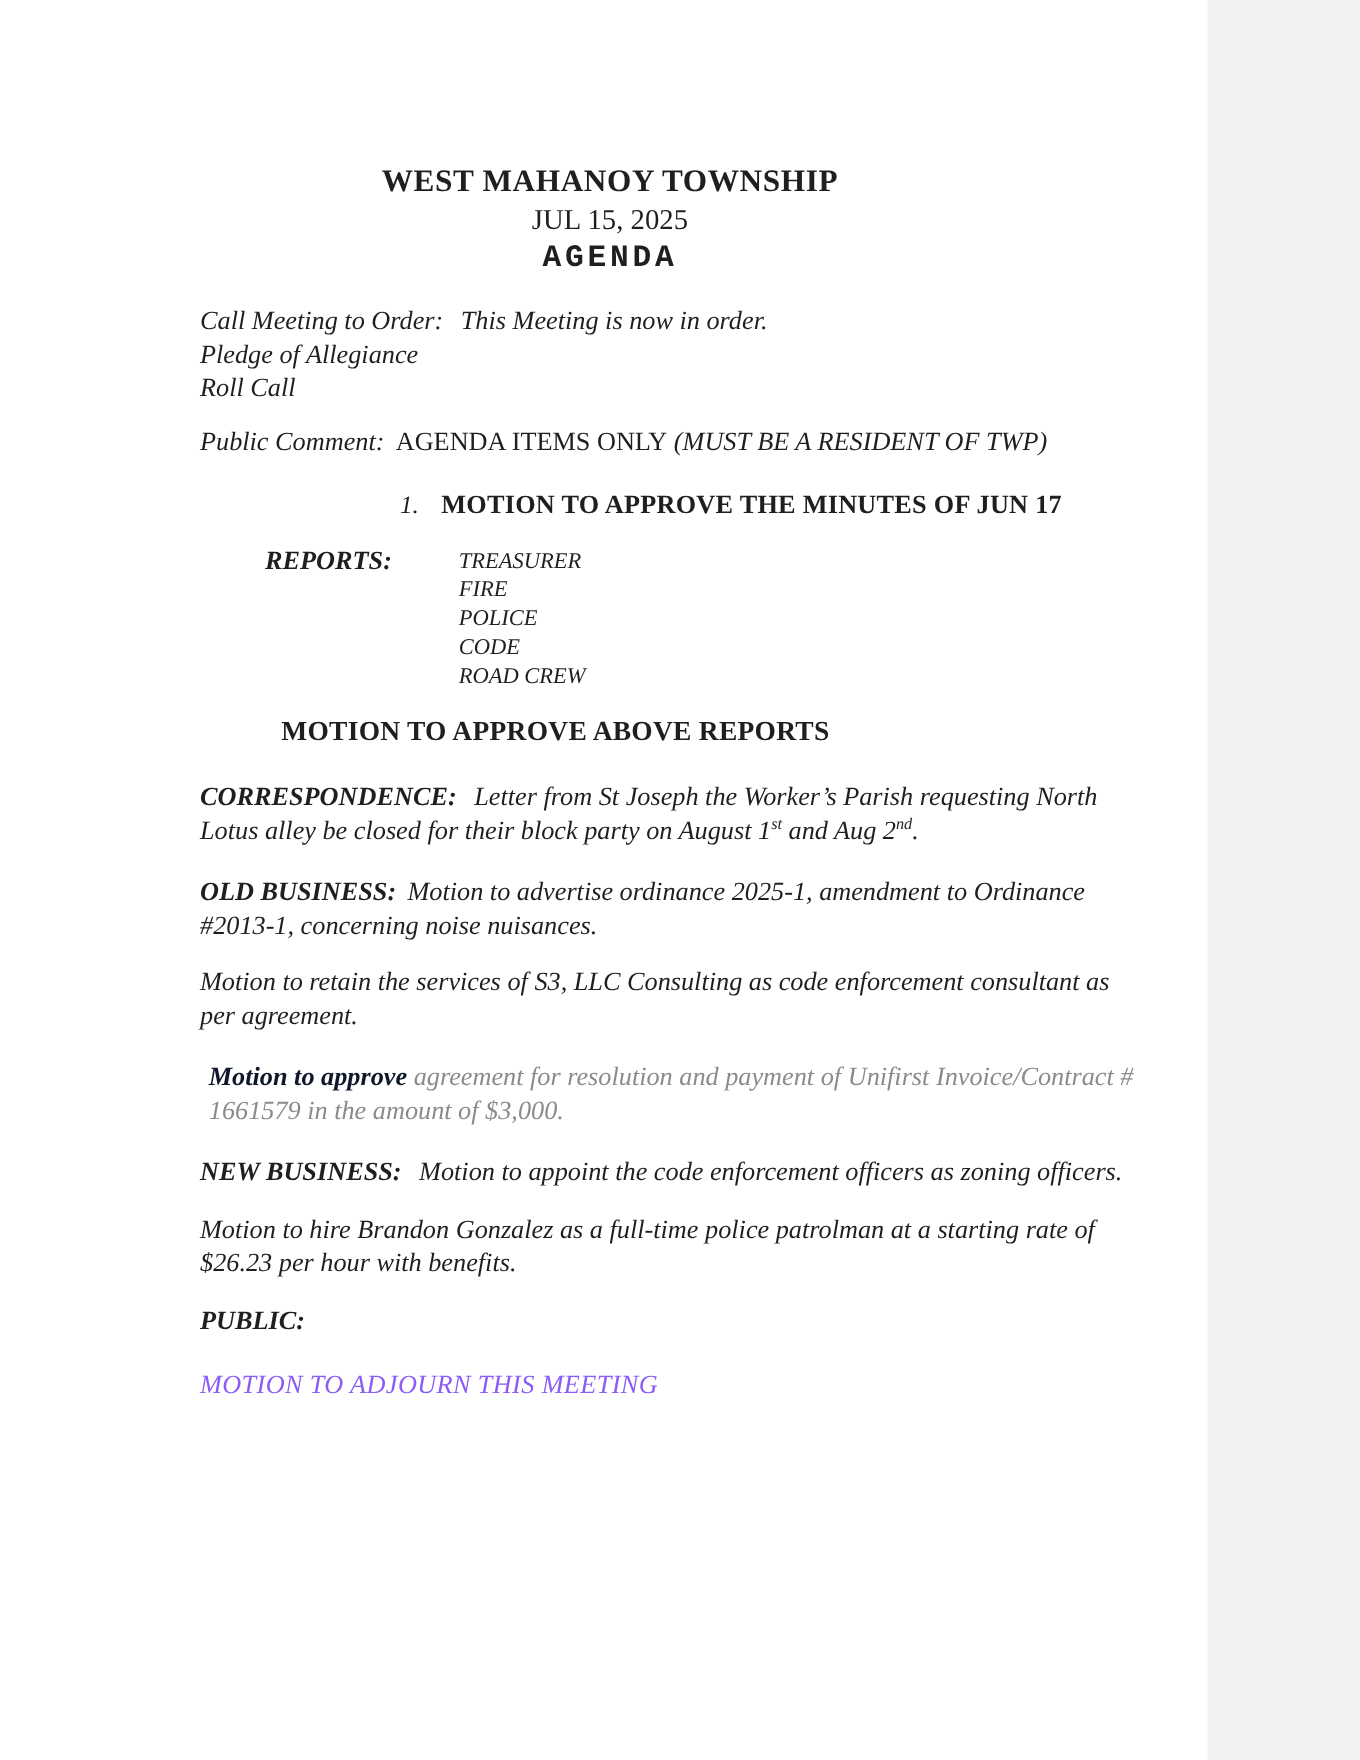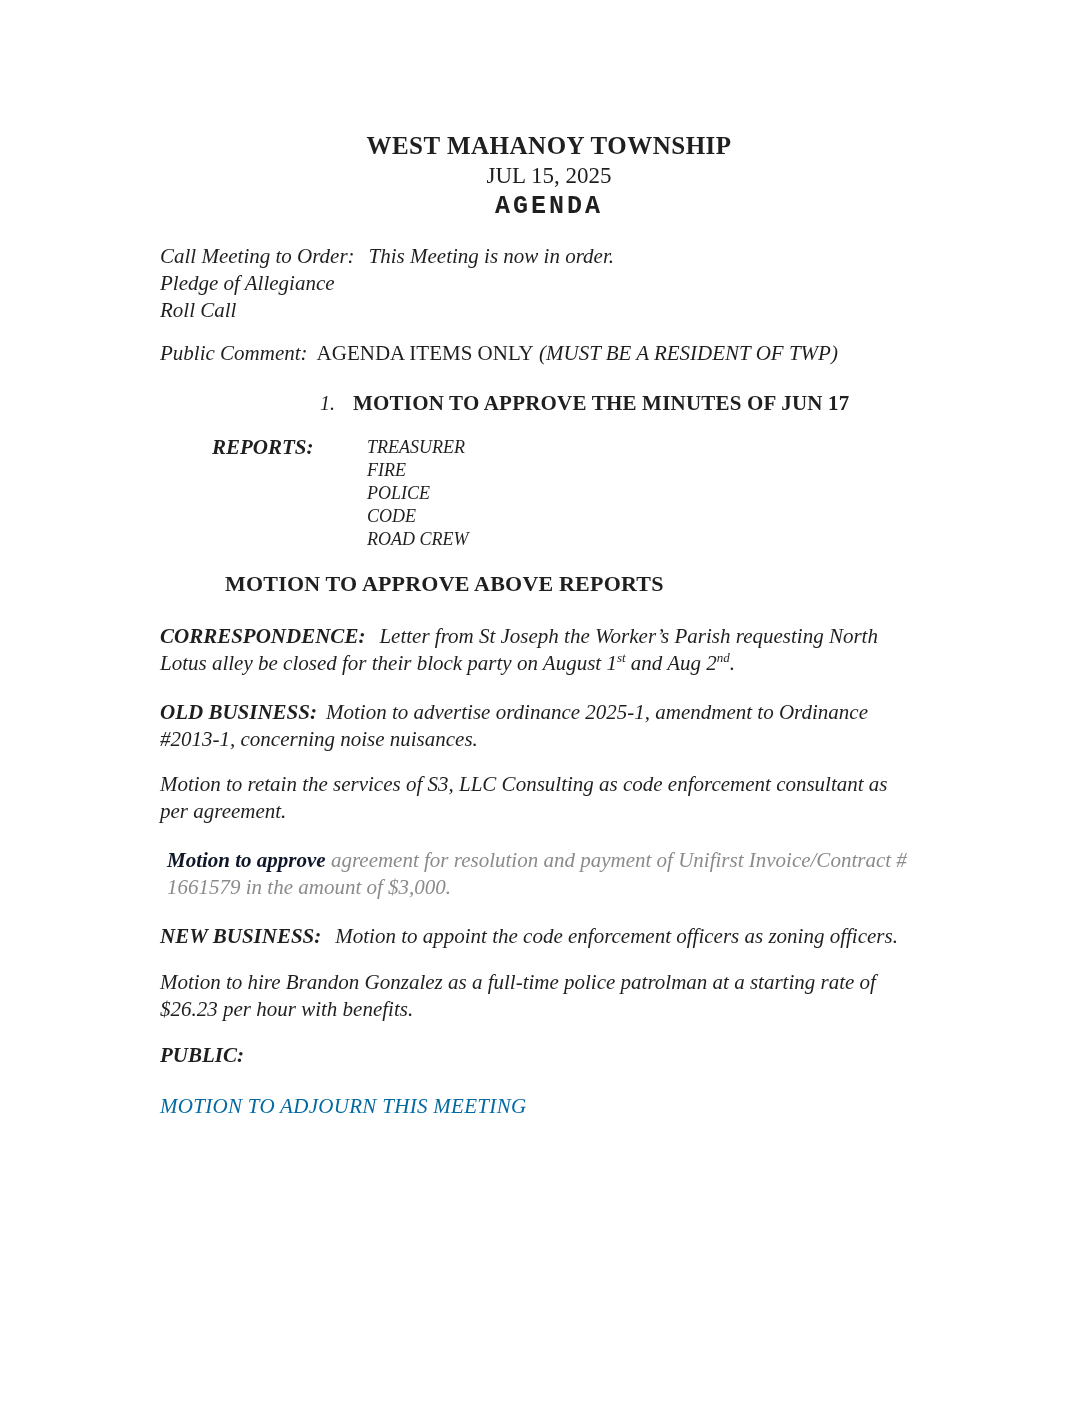--- a/index.html
+++ b/index.html
@@ -4,21 +4,21 @@
 <style>
   * { box-sizing: border-box; }
   html, body { margin: 0; padding: 0; }
   body {
     width: 1088px; height: 1408px;
     background: #f2f2f0;
     font-family: "Liberation Serif", "DejaVu Serif", serif;
   }
   .page {
     position: relative;
-    width: 1088px; height: 1408px;
+    width: 966px; height: 1408px;
     background: #ffffff;
     color: #1f1f1f;
     overflow: hidden;
   }
   .content { padding: 131px 150px 0 160px; }
 
   
   .doc-header { text-align: center; margin-bottom: 20px; }
   .doc-title { font-weight: bold; font-size: 25px; line-height: 30px; letter-spacing: 0.5px; }
   .doc-date  { font-size: 23px; line-height: 30px; }
@@ -45,21 +45,21 @@
   .reports-items      { font-style: italic; font-size: 18px; line-height: 23px; }
   .sec-motion-reports { margin-bottom: 25px; padding-left: 65px; font-weight: bold; font-size: 22px; line-height: 28px; letter-spacing: 0.2px; }
   .sec-correspondence { margin-bottom: 22px; }
   .sec-old-business   { margin-bottom: 18px; }
   .sec-retain         { margin-bottom: 22px; }
   .sec-approve        { margin-bottom: 22px; padding-left: 7px; color: #8b8b8b; }
   .sec-approve .approve-lead { font-weight: bold; color: #0f172a; }
   .sec-new-business   { margin-bottom: 19px; }
   .sec-hire           { margin-bottom: 19px; }
   .sec-public         { margin-bottom: 24px; }
-  .sec-adjourn        { color: #0369a1; letter-spacing: 0.3px; }
+  .sec-adjourn        { color: #8b5cf6; letter-spacing: 0.3px; }
 </style>
 </head>
 <body>
 
 <div class="page">
   <div class="content">
 
     <div class="doc-header">
       <div class="doc-title">WEST MAHANOY TOWNSHIP</div>
       <div class="doc-date">JUL 15, 2025</div>

